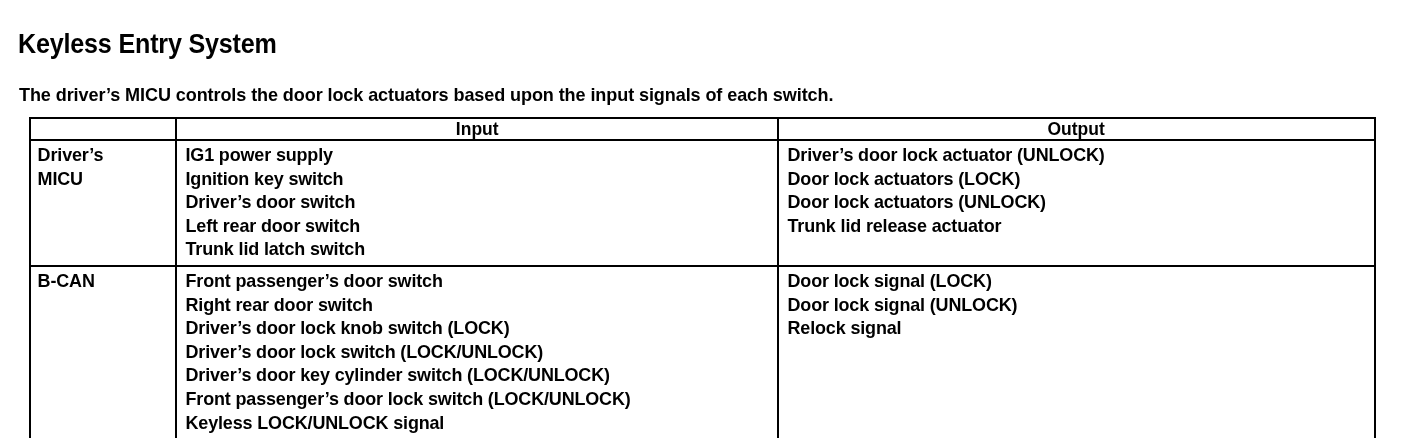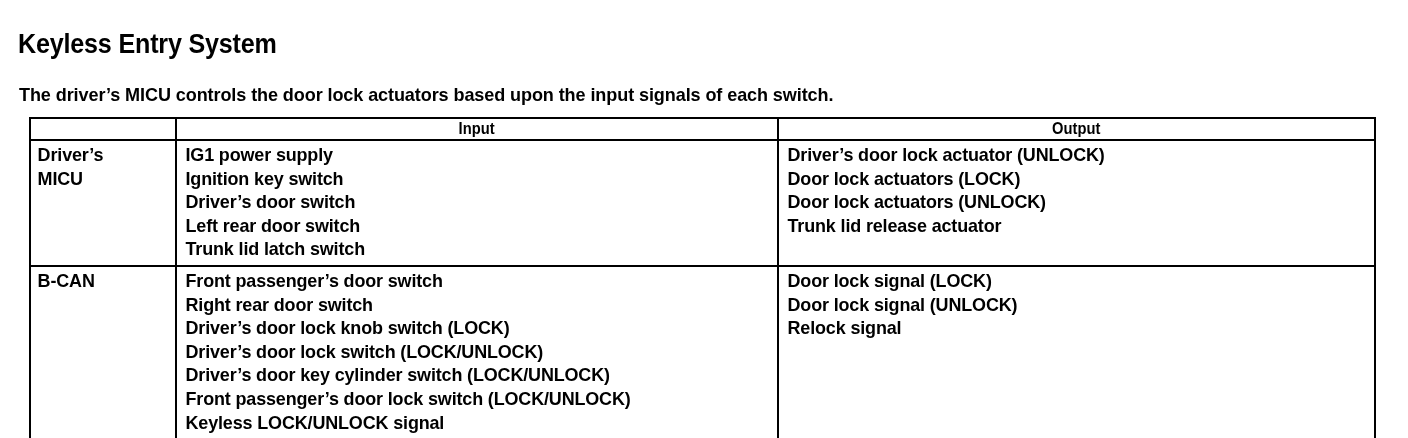--- a/index.html
+++ b/index.html
@@ -67,21 +67,21 @@
     vertical-align: top;
     font-weight: bold;
     color: #000;
   }
   .col-src   { width: 146px; }
   .col-in    { width: 602px; }
   .col-out   { width: 597px; }
 
   thead th {
     height: 20px;
-    font-size: 16px;
+    font-size: 19px;
     line-height: 20px;
     text-align: center;
     font-weight: bold;
     vertical-align: middle;
     margin-top: 20px;
   }
   thead th.blank-head { text-align: left; }
 
   .head-label {
     display: inline-block;

